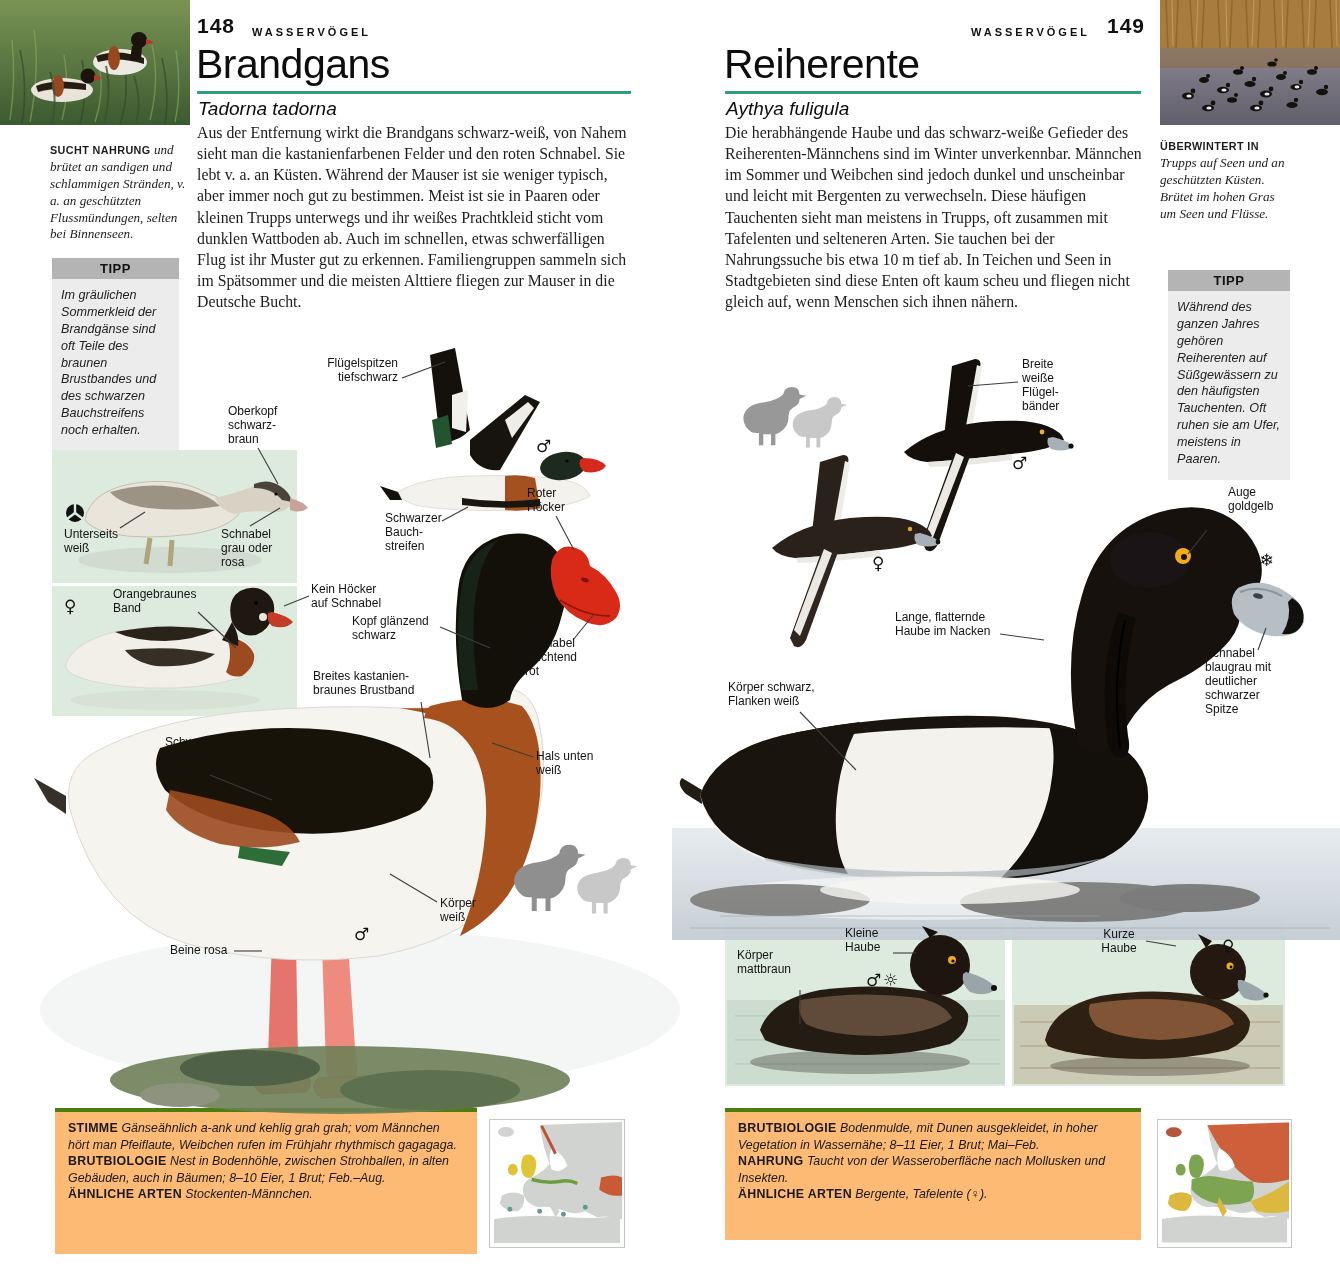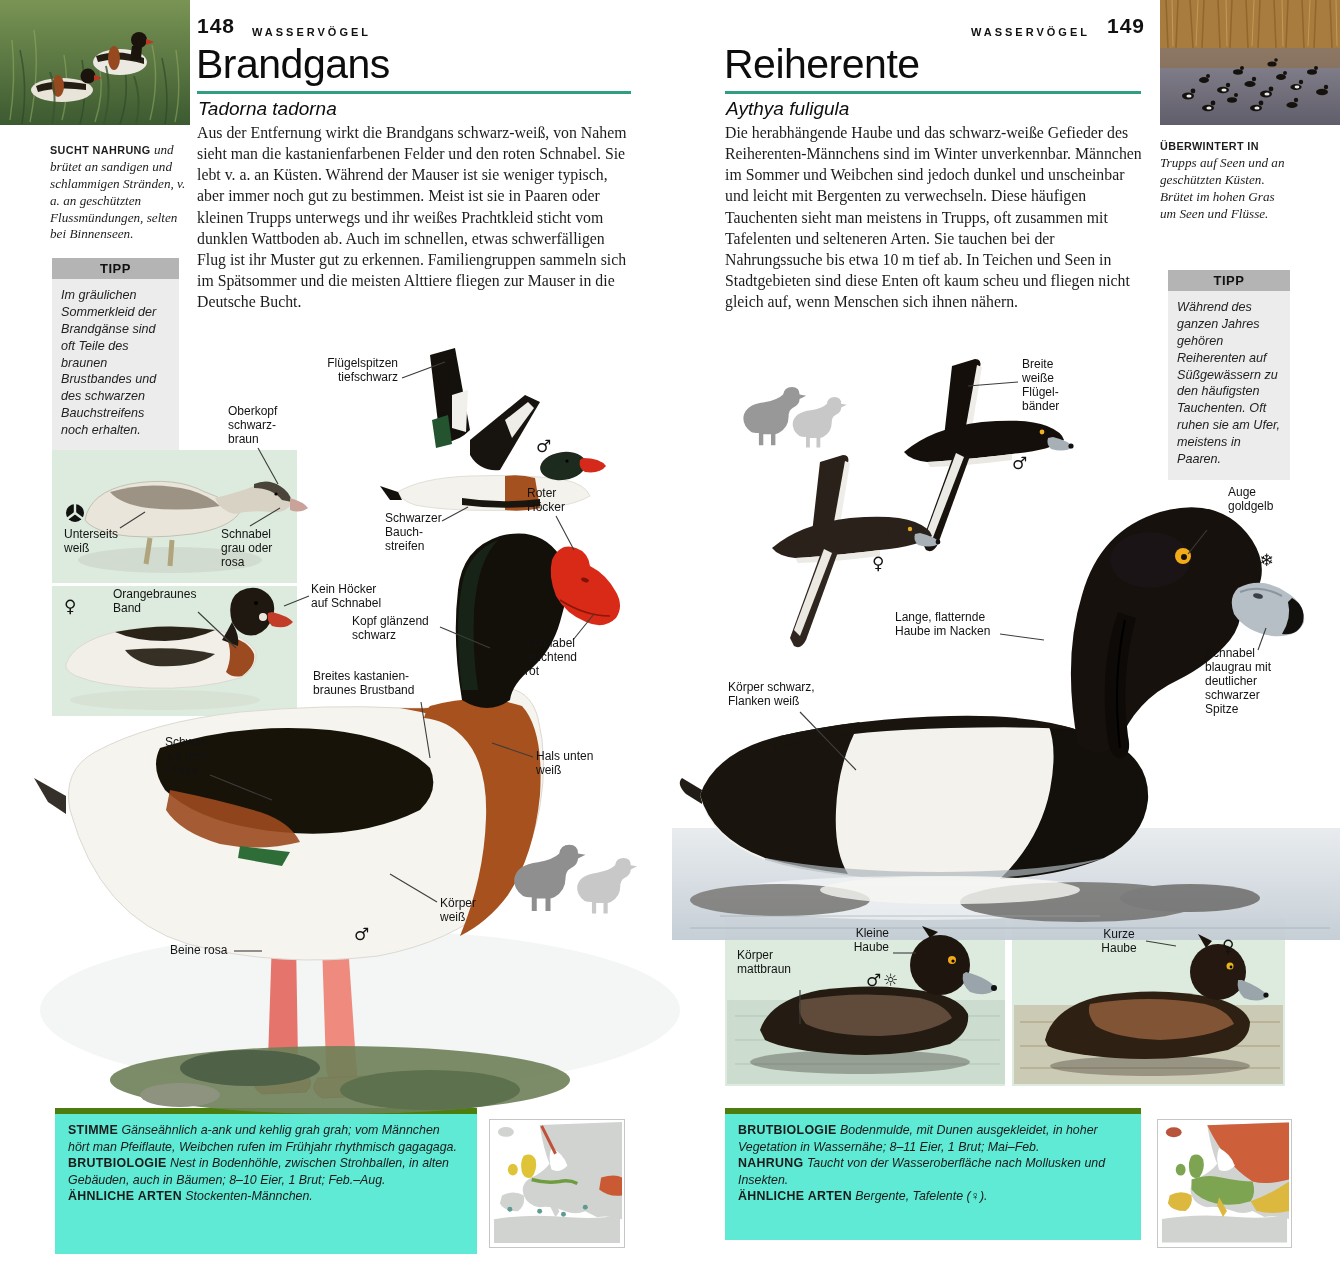--- a/index.html
+++ b/index.html
@@ -14,21 +14,21 @@
   .sci{position:absolute;font-size:19px;font-style:italic;color:#0d0d0d}
   .intro{position:absolute;font-family:"Liberation Serif",serif;font-size:15.8px;line-height:1.34;color:#1c1c1c}
   .caption{position:absolute;font-family:"Liberation Serif",serif;font-size:13.2px;line-height:1.28;font-style:italic;color:#1c1c1c}
   .cap-lead{font-family:"Liberation Sans",sans-serif;font-style:normal;font-weight:700;font-size:10.8px;letter-spacing:.4px}
   .tipp{position:absolute;background:#ececec}
   .tipp-head{background:#b4b4b4;text-align:center;font-weight:700;font-size:13px;padding:3px 0;letter-spacing:.5px}
   .tipp-body{padding:8px 9px 12px;font-style:italic;font-size:12.6px;line-height:1.34;color:#222}
   .panel{position:absolute;background:#dcebdd}
   .lbl{position:absolute;font-size:12px;line-height:1.16;white-space:pre-line;color:#131313;z-index:5}
   .sym{position:absolute;font-size:17px;font-family:"DejaVu Sans",sans-serif;color:#131313;z-index:5;letter-spacing:2px}
-  .infobox{position:absolute;background:#5eead4;border-top:6px solid #4d7c0f;padding:8px 13px;
+  .infobox{position:absolute;background:#fdba74;border-top:4px solid #4d7c0f;padding:8px 13px;
            font-size:12.4px;line-height:1.33;font-style:italic;color:#1a1a1a;box-sizing:border-box}
   .infobox b{font-style:normal;letter-spacing:.3px}
   .map{position:absolute;border:1px solid #c6c6c6;background:#fff}
   svg.art{position:absolute;left:0;top:0;pointer-events:none;z-index:3}
 </style>
 </head>
 <body>
 
 <div class="canvas">
 
@@ -505,21 +505,21 @@
 Haube im Nacken</div>
   <div class="lbl" style="left:1228px;top:486px">Auge
 goldgelb</div>
   <div class="lbl" style="left:1205px;top:647px">Schnabel
 blaugrau mit
 deutlicher
 schwarzer
 Spitze</div>
   <div class="lbl" style="left:728px;top:681px">Körper schwarz,
 Flanken weiß</div>
-  <div class="lbl" style="left:845px;top:927px;width:44px;text-align:right">Kleine
+  <div class="lbl" style="left:845px;top:927px;width:44px;">Kleine
 Haube</div>
   <div class="lbl" style="left:737px;top:949px">Körper
 mattbraun</div>
   <div class="lbl" style="left:1096px;top:928px;width:46px;text-align:center">Kurze
 Haube</div>
   <div class="sym" style="left:1012px;top:453px">♂</div>
   <div class="sym" style="left:872px;top:553px">♀</div>
   <div class="sym" style="left:1242px;top:550px">♂❄</div>
   <div class="sym" style="left:866px;top:970px">♂☼</div>
   <div class="sym" style="left:1222px;top:936px">♀</div>

